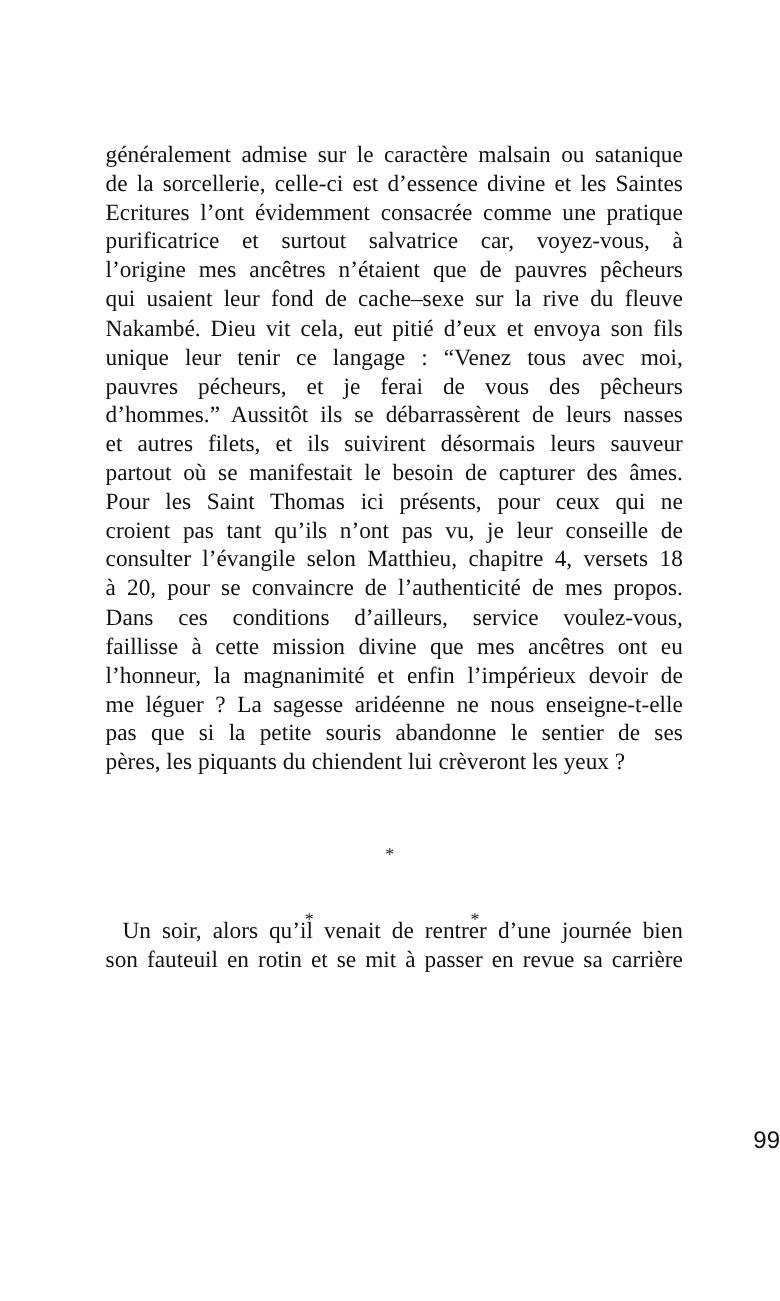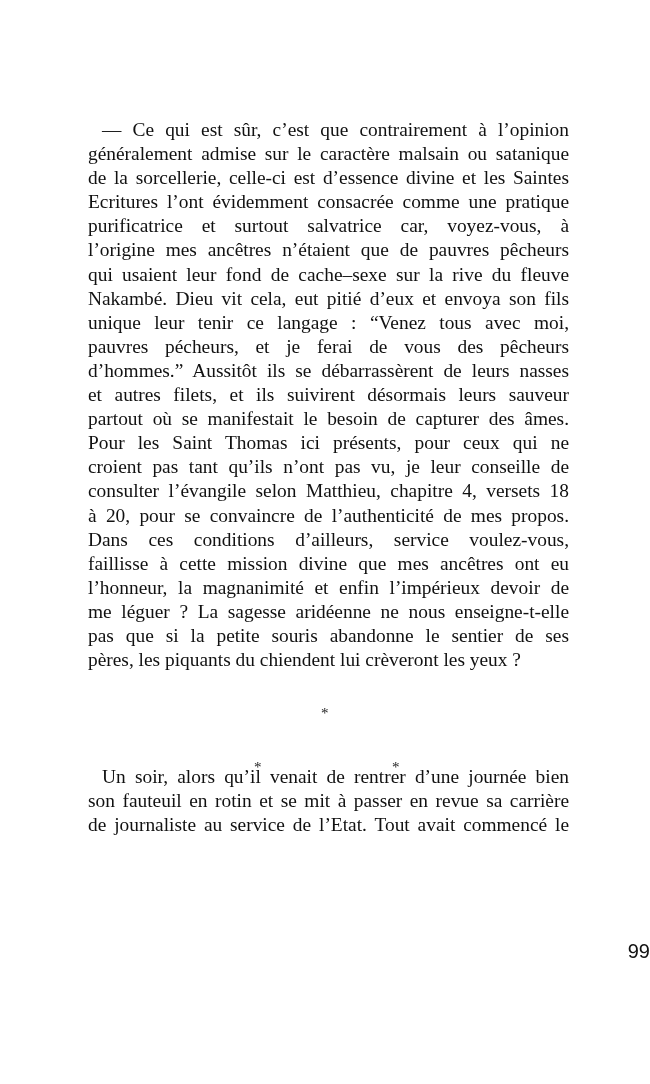--- a/index.html
+++ b/index.html
@@ -56,21 +56,20 @@
       position: absolute;
       left: 88px;
       top: 765px;
       width: 481px;
     }
   </style>
 </head>
 <body>
 
 <div class="page">
-  <span class="line indent">— Ce qui est sûr, c’est que contrairement à l’opinion</span>
   <span class="line">généralement admise sur le caractère malsain ou satanique</span>
   <span class="line">de la sorcellerie, celle-ci est d’essence divine et les Saintes</span>
   <span class="line">Ecritures l’ont évidemment consacrée comme une pratique</span>
   <span class="line">purificatrice et surtout salvatrice car, voyez-vous, à</span>
   <span class="line">l’origine mes ancêtres n’étaient que de pauvres pêcheurs</span>
   <span class="line">qui  usaient leur fond  de cache–sexe sur la rive du fleuve</span>
   <span class="line">Nakambé. Dieu vit cela, eut pitié d’eux et envoya son fils</span>
   <span class="line">unique leur tenir ce langage : “Venez tous avec moi,</span>
   <span class="line">pauvres pécheurs, et je ferai de vous des pêcheurs</span>
   <span class="line">d’hommes.” Aussitôt ils se débarrassèrent de leurs nasses</span>
@@ -88,16 +87,15 @@
   <span class="line last">pères, les piquants du chiendent lui crèveront les yeux  ?</span>
 </div>
 
 <span class="separator" style="left:321px; top:705px;">*</span>
 <span class="separator" style="left:254px; top:759px;">*</span>
 <span class="separator" style="left:392px; top:759px;">*</span>
 
 <div class="para2">
   <span class="line indent">Un soir, alors qu’il venait de rentrer d’une journée bien</span>
   <span class="line">son fauteuil en rotin et se mit à passer en revue sa carrière</span>
-  <span class="line">de journaliste au service de l’Etat. Tout avait commencé le</span>
 </div>
 
 <div class="page-number">99</div>
 
 </body></html>

